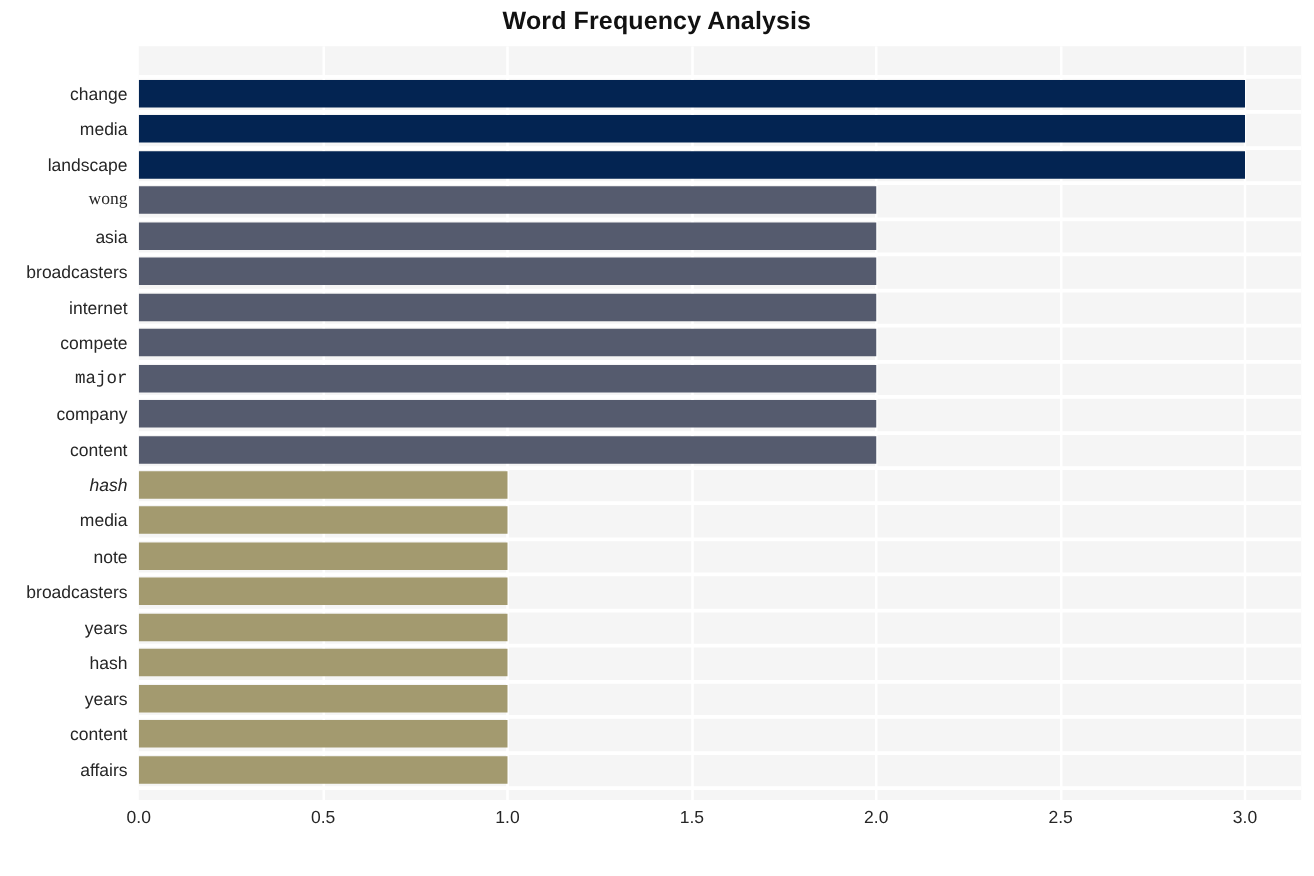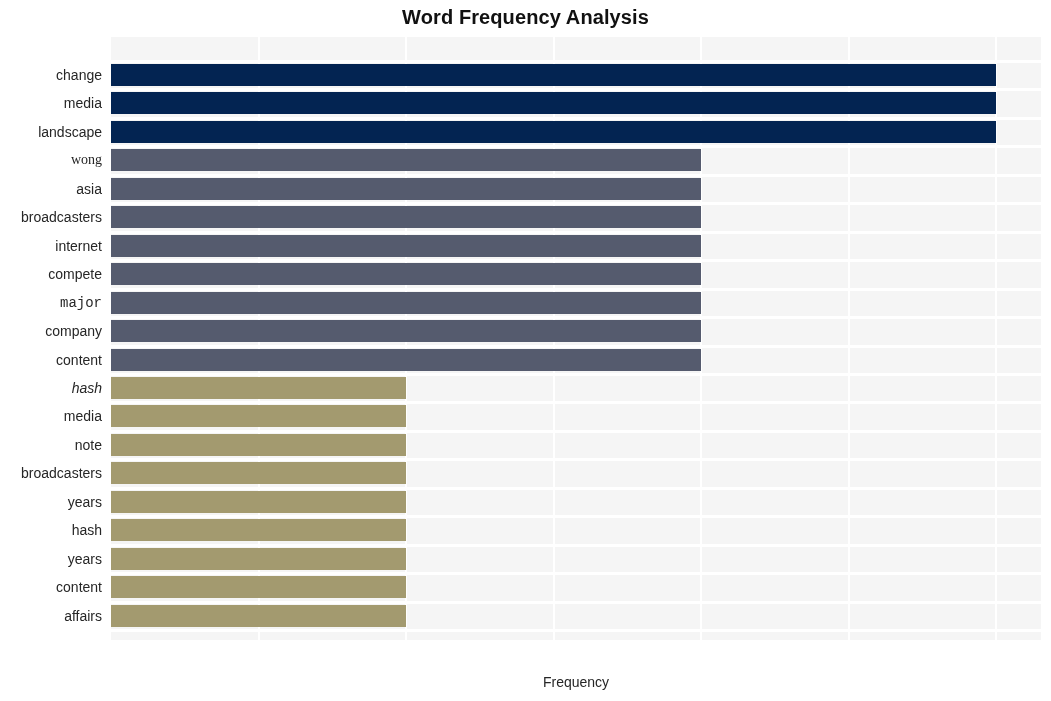--- a/index.html
+++ b/index.html
@@ -199,16 +199,24 @@
       <div class="ytick" style="top: 368.4px;">media</div>
       <div class="ytick" style="top: 396.85px;">note</div>
       <div class="ytick" style="top: 425.3px;">broadcasters</div>
       <div class="ytick" style="top: 453.75px;">years</div>
       <div class="ytick" style="top: 482.2px;">hash</div>
       <div class="ytick" style="top: 510.65px;">years</div>
       <div class="ytick" style="top: 539.1px;">content</div>
       <div class="ytick" style="top: 567.55px;">affairs</div>
     </div>
 
-
-  <div id="x-axis-label">Frequency</div>
+  <div id="x-tick-layer">
+      <div class="xtick" style="left: 111px;">0.0</div>
+      <div class="xtick" style="left: 258.5px;">0.5</div>
+      <div class="xtick" style="left: 406px;">1.0</div>
+      <div class="xtick" style="left: 553.5px;">1.5</div>
+      <div class="xtick" style="left: 701px;">2.0</div>
+      <div class="xtick" style="left: 848.5px;">2.5</div>
+      <div class="xtick" style="left: 996px;">3.0</div>
+    </div>
+
 
 </div>
 
 </body></html>

